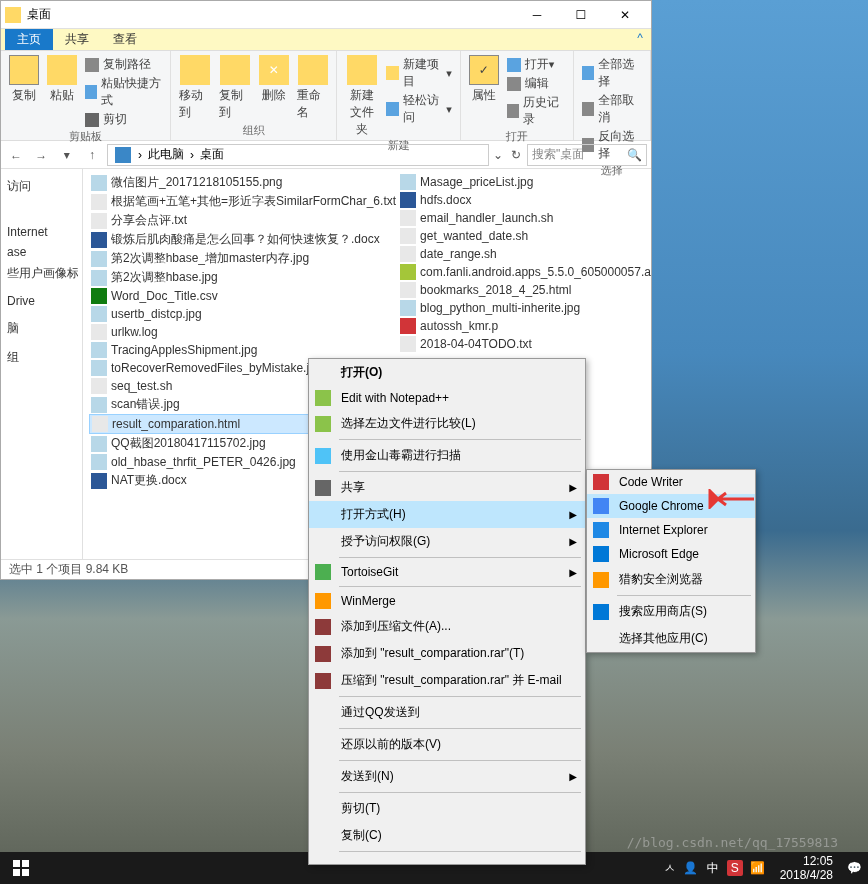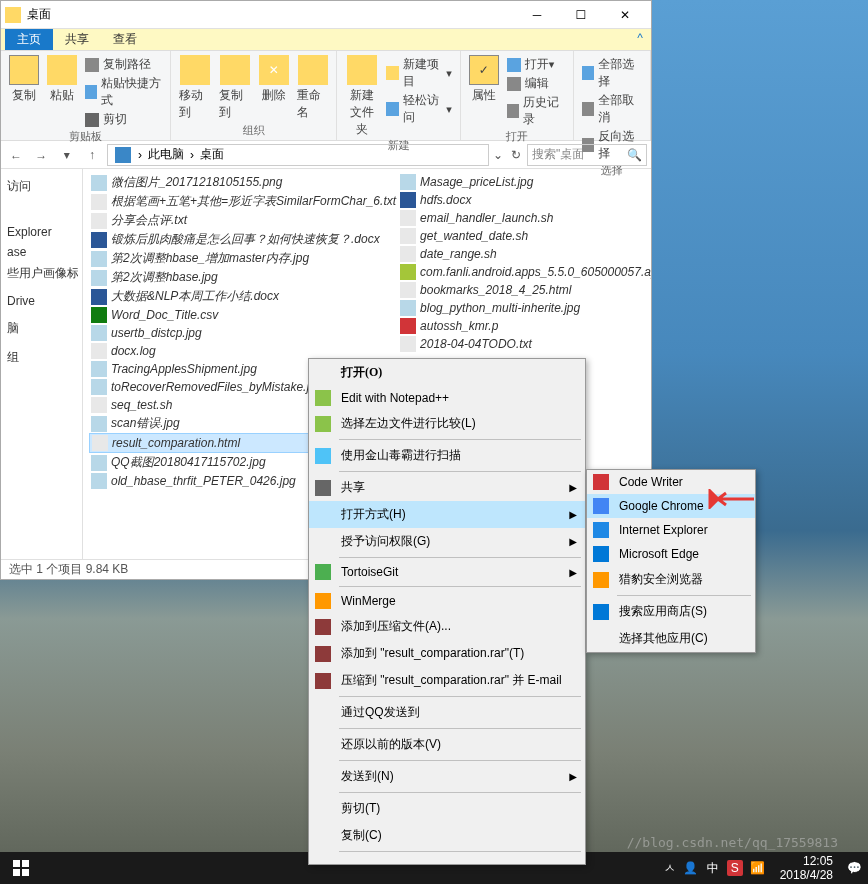--- a/index.html
+++ b/index.html
@@ -32,21 +32,21 @@
     .breadcrumb { flex: 1; border: 1px solid #ccc; height: 22px; display: flex; align-items: center; padding: 0 4px; margin: 0 4px; }
     .breadcrumb .pc-icon { width: 16px; height: 16px; background: #3a87c7; margin-right: 4px; }
     .breadcrumb span { margin: 0 3px; }
     .refresh-btn { width: 22px; text-align: center; cursor: pointer; color: #555; }
     .search-box { width: 120px; border: 1px solid #ccc; height: 22px; display: flex; align-items: center; padding: 0 4px; color: #888; }
     
     .content-area { display: flex; height: calc(100% - 28px - 22px - 90px - 28px - 20px); }
     .sidebar { width: 82px; background: #fff; border-right: 1px solid #e0e0e0; padding: 6px 4px; }
     .sidebar-item { padding: 3px 2px; color: #333; cursor: pointer; overflow: hidden; white-space: nowrap; }
     
-    .file-list { flex: 1; display: flex; padding: 4px 6px; overflow: hidden; font-style: italic; }
+    .file-list { flex: 1; display: flex; padding: 4px 6px; overflow: hidden; }
     .file-col { flex: 1; }
     .file-item { padding: 1px 2px; color: #333; display: flex; align-items: center; cursor: pointer; white-space: nowrap; overflow: hidden; }
     .file-item.selected { background: #cce8ff; border: 1px solid #99d1ff; }
     .file-icon { width: 16px; height: 16px; margin-right: 4px; background: #ddd; flex-shrink: 0; display: inline-flex; align-items: center; justify-content: center; font-size: 9px; }
     .file-icon.png { background: #b8d8e8; }
     .file-icon.txt { background: #e8e8e8; }
     .file-icon.docx { background: #2b5797; color: #fff; }
     .file-icon.jpg { background: #b8d8e8; }
     .file-icon.sh { background: #e8e8e8; }
     .file-icon.csv { background: #107c10; color: #fff; }
@@ -56,21 +56,21 @@
     .file-icon.p { background: #d13438; color: #fff; }
     
     .status-bar { height: 20px; background: #fff; border-top: 1px solid #e0e0e0; padding: 2px 8px; font-size: 11px; color: #555; display: flex; align-items: center; }
     
     .context-menu { position: absolute; top: 358px; left: 308px; width: 278px; background: #f0f0f0; border: 1px solid #999; box-shadow: 2px 2px 6px rgba(0,0,0,0.3); z-index: 100; }
     .menu-item { padding: 5px 8px 5px 32px; color: #000; cursor: pointer; position: relative; display: flex; align-items: center; }
     .menu-item:hover, .menu-item.hover { background: #bee6fd; }
     .menu-item .arrow { margin-left: auto; font-size: 10px; }
     .menu-item .menu-icon { position: absolute; left: 6px; width: 16px; height: 16px; }
     .menu-sep { height: 1px; background: #c0c0c0; margin: 2px 4px 2px 30px; }
-    .menu-item b { font-weight: bold; font-family: Liberation Serif, serif; }
+    .menu-item b { font-weight: bold; }
     
     .submenu { position: absolute; top: 469px; left: 586px; width: 170px; background: #f0f0f0; border: 1px solid #999; box-shadow: 2px 2px 6px rgba(0,0,0,0.3); z-index: 101; }
     
     .red-arrow { position: absolute; top: 489px; left: 708px; z-index: 102; }
     .red-arrow svg { width: 48px; height: 20px; }
     
     .taskbar { position: absolute; bottom: 0; left: 0; right: 0; height: 32px; background: #1a1a1a; display: flex; align-items: center; padding: 0 6px; color: #fff; }
     .taskbar .start { width: 30px; height: 30px; display: flex; align-items: center; justify-content: center; cursor: pointer; }
     .taskbar .tray { margin-left: auto; display: flex; align-items: center; gap: 8px; font-size: 11px; }
     .taskbar .clock { text-align: right; line-height: 1.2; padding: 0 6px; }
@@ -234,21 +234,21 @@
     </div>
   </div>
 
   <div class="content-area">
     <div class="sidebar" id="sidebar">
         <div class="sidebar-item">访问</div>
         <div class="sidebar-item"></div>
         <div class="sidebar-item"></div>
         <div class="sidebar-item"></div>
         <div class="sidebar-item"></div>
-        <div class="sidebar-item">Explorer</div>
+        <div class="sidebar-item">Internet</div>
         <div class="sidebar-item">ase</div>
         <div class="sidebar-item">些用户画像标签1</div>
         <div class="sidebar-item"></div>
         <div class="sidebar-item">Drive</div>
         <div class="sidebar-item"></div>
         <div class="sidebar-item">脑</div>
         <div class="sidebar-item"></div>
         <div class="sidebar-item">组</div>
       </div>
     <div class="file-list">
@@ -271,34 +271,30 @@
           </div>
           <div class="file-item">
             <span class="file-icon jpg"></span>
             <span>第2次调整hbase_增加master内存.jpg</span>
           </div>
           <div class="file-item">
             <span class="file-icon jpg"></span>
             <span>第2次调整hbase.jpg</span>
           </div>
           <div class="file-item">
-            <span class="file-icon docx"></span>
-            <span>大数据&amp;NLP本周工作小结.docx</span>
-          </div>
-          <div class="file-item">
             <span class="file-icon csv"></span>
             <span>Word_Doc_Title.csv</span>
           </div>
           <div class="file-item">
             <span class="file-icon jpg"></span>
             <span>usertb_distcp.jpg</span>
           </div>
           <div class="file-item">
             <span class="file-icon log"></span>
-            <span>docx.log</span>
+            <span>urlkw.log</span>
           </div>
           <div class="file-item">
             <span class="file-icon jpg"></span>
             <span>TracingApplesShipment.jpg</span>
           </div>
           <div class="file-item">
             <span class="file-icon jpg"></span>
             <span>toRecoverRemovedFiles_byMistake.jpg</span>
           </div>
           <div class="file-item">
@@ -313,20 +309,24 @@
             <span class="file-icon html"></span>
             <span>result_comparation.html</span>
           </div>
           <div class="file-item">
             <span class="file-icon jpg"></span>
             <span>QQ截图20180417115702.jpg</span>
           </div>
           <div class="file-item">
             <span class="file-icon jpg"></span>
             <span>old_hbase_thrfit_PETER_0426.jpg</span>
+          </div>
+          <div class="file-item">
+            <span class="file-icon docx"></span>
+            <span>NAT更换.docx</span>
           </div>
         </div>
       <div class="file-col" id="file-col-right">
           <div class="file-item">
             <span class="file-icon jpg"></span>
             <span>Masage_priceList.jpg</span>
           </div>
           <div class="file-item">
             <span class="file-icon docx"></span>
             <span>hdfs.docx</span>

